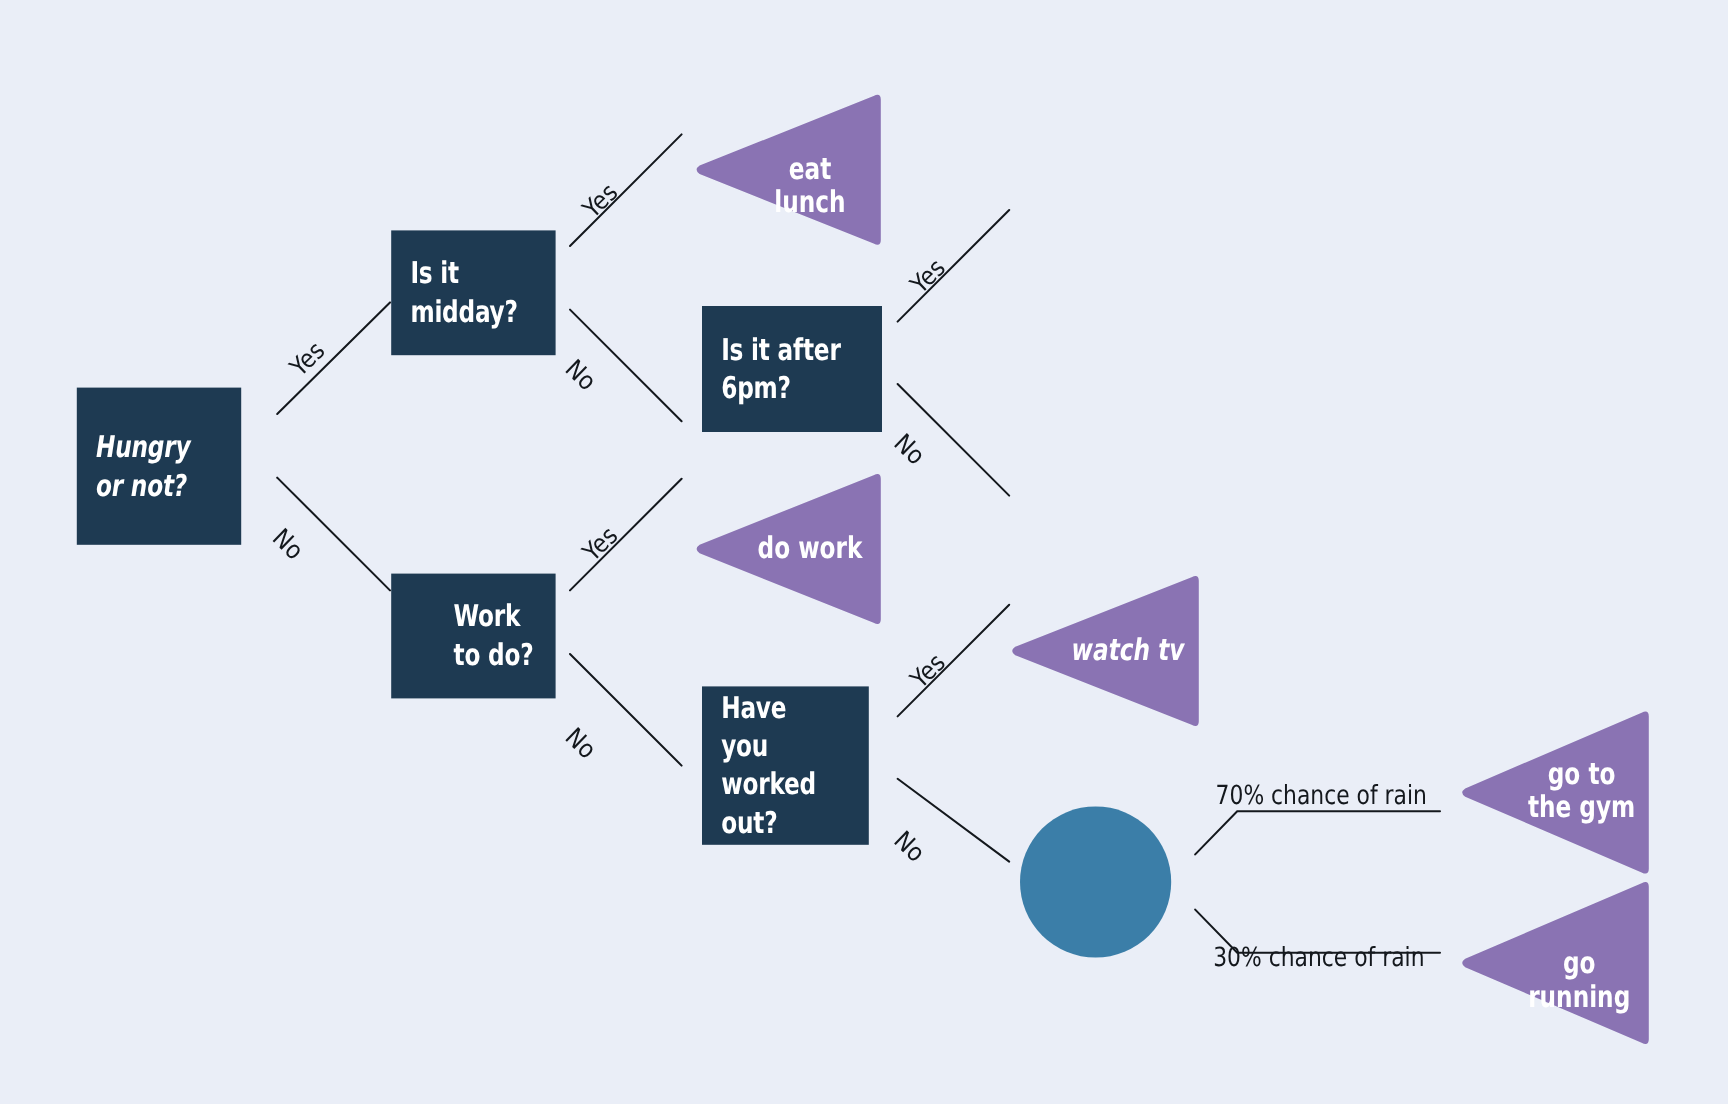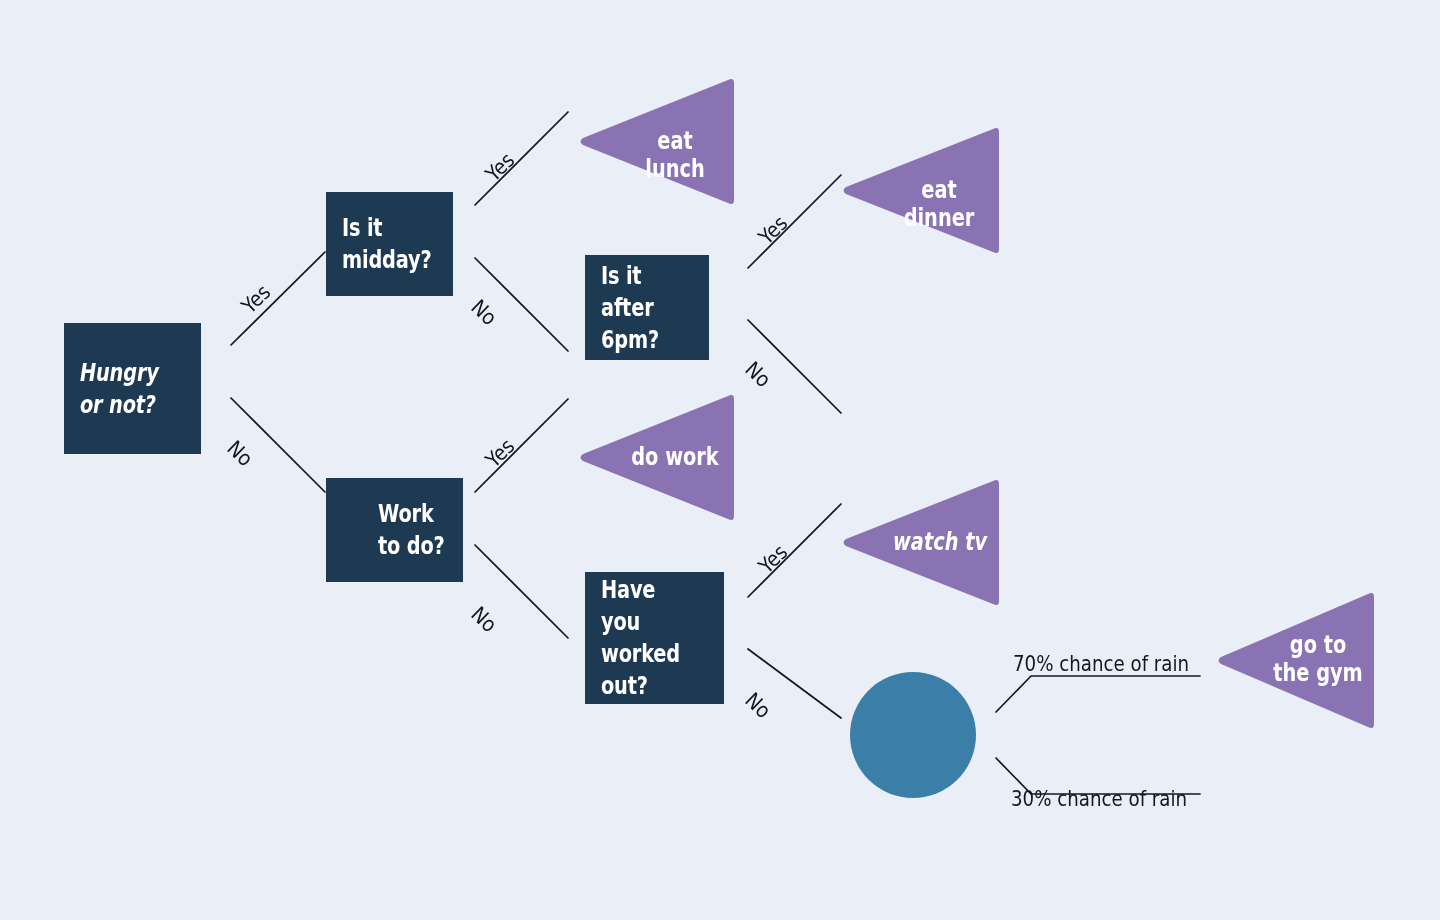--- a/index.html
+++ b/index.html
@@ -116,54 +116,48 @@
 
       <polyline points="996,758 1031,794 1200,794"></polyline>
     </g>
   </svg>
 
   <div class="dec-box" style="left:64px; top:323px; width:137px; height:131px;font-style:italic;">
     <span class="lbl">Hungry
 or not?</span>
   </div>
 
-  <div class="dec-box" style="left:326px; top:192px; width:127px; height:104px;">
+  <div class="dec-box" style="left:326px; top:192px; width:137px; height:104px;">
     <span class="lbl">Is it
 midday?</span>
   </div>
 
   <div class="dec-box" style="left:326px; top:478px; width:137px; height:104px;justify-content:flex-end;">
     <span class="lbl">Work
 to do?</span>
   </div>
 
-  <div class="dec-box" style="left:585px; top:255px; width:124px; height:105px;">
+  <div class="dec-box" style="left:585px; top:255px; width:150px; height:105px;">
     <span class="lbl">Is it after
 6pm?</span>
   </div>
 
   <div class="dec-box" style="left:585px; top:572px; width:139px; height:132px;padding-left:16px;">
     <span class="lbl">Have you
 worked
 out?</span>
   </div>
 
   <div class="tri-node" style="left:578px; top:75px; width:158px; height:133px;text-decoration:underline;">
     <svg width="158" height="133" viewBox="0 0 158 133">
       <path d="M 156 8 L 156 125 Q 156 131 150 128 L 5 70 Q 0 66.5 5 63 L 150 5 Q 156 2 156 8 Z" fill="#8a73b3"></path>
     </svg>
     <span class="lbl" style="left:40px; top:52px; width:114px;">eat lunch</span>
   </div>
 
-  <div class="tri-node" style="left:841px; top:124px; width:160px; height:133px;">
-    <svg width="160" height="133" viewBox="0 0 160 133">
-      <path d="M 158 8 L 158 125 Q 158 131 152 128 L 5 70 Q 0 66.5 5 63 L 152 5 Q 158 2 158 8 Z" fill="#8a73b3"></path>
-    </svg>
-    <span class="lbl" style="left:40px; top:52px; width:116px;">eat dinner</span>
-  </div>
 
 
   <div class="tri-node" style="left:578px; top:391px; width:158px; height:133px;text-decoration:underline;">
     <svg width="158" height="133" viewBox="0 0 158 133">
       <path d="M 156 8 L 156 125 Q 156 131 150 128 L 5 70 Q 0 66.5 5 63 L 150 5 Q 156 2 156 8 Z" fill="#8a73b3"></path>
     </svg>
     <span class="lbl" style="left:40px; top:52px; width:114px;">do work</span>
   </div>
 
   <div class="tri-node" style="left:841px; top:476px; width:160px; height:133px;font-style:italic;">
@@ -174,20 +168,26 @@
   </div>
 
   <div class="tri-node" style="left:1216px; top:589px; width:160px; height:143px;">
     <svg width="160" height="143" viewBox="0 0 160 143">
       <path d="M 158 8 L 158 135 Q 158 141 152 138 L 5 75 Q 0 71.5 5 68 L 152 5 Q 158 2 158 8 Z" fill="#8a73b3"></path>
     </svg>
     <span class="lbl" style="left:48px; top:42px; width:108px;">go to
 the gym</span>
   </div>
 
+  <div class="tri-node" style="left:1216px; top:731px; width:160px; height:143px;">
+    <svg width="160" height="143" viewBox="0 0 160 143">
+      <path d="M 158 8 L 158 135 Q 158 141 152 138 L 5 75 Q 0 71.5 5 68 L 152 5 Q 158 2 158 8 Z" fill="#8a73b3"></path>
+    </svg>
+    <span class="lbl" style="left:40px; top:58px; width:120px;">go running</span>
+  </div>
 
   <div class="circle-node" style="left:850px; top:672px; width:126px; height:126px;"></div>
 
   <span class="edge-lbl" style="left:237px; top:301px; transform: rotate(-44deg);">Yes</span>
   <span class="edge-lbl" style="left:239px; top:436px; transform: rotate(44deg);">No</span>
 
   <span class="edge-lbl" style="left:481px; top:169px; transform: rotate(-44deg);">Yes</span>
   <span class="edge-lbl" style="left:483px; top:295px; transform: rotate(44deg);">No</span>
 
   <span class="edge-lbl" style="left:754px; top:232px; transform: rotate(-44deg);">Yes</span>

